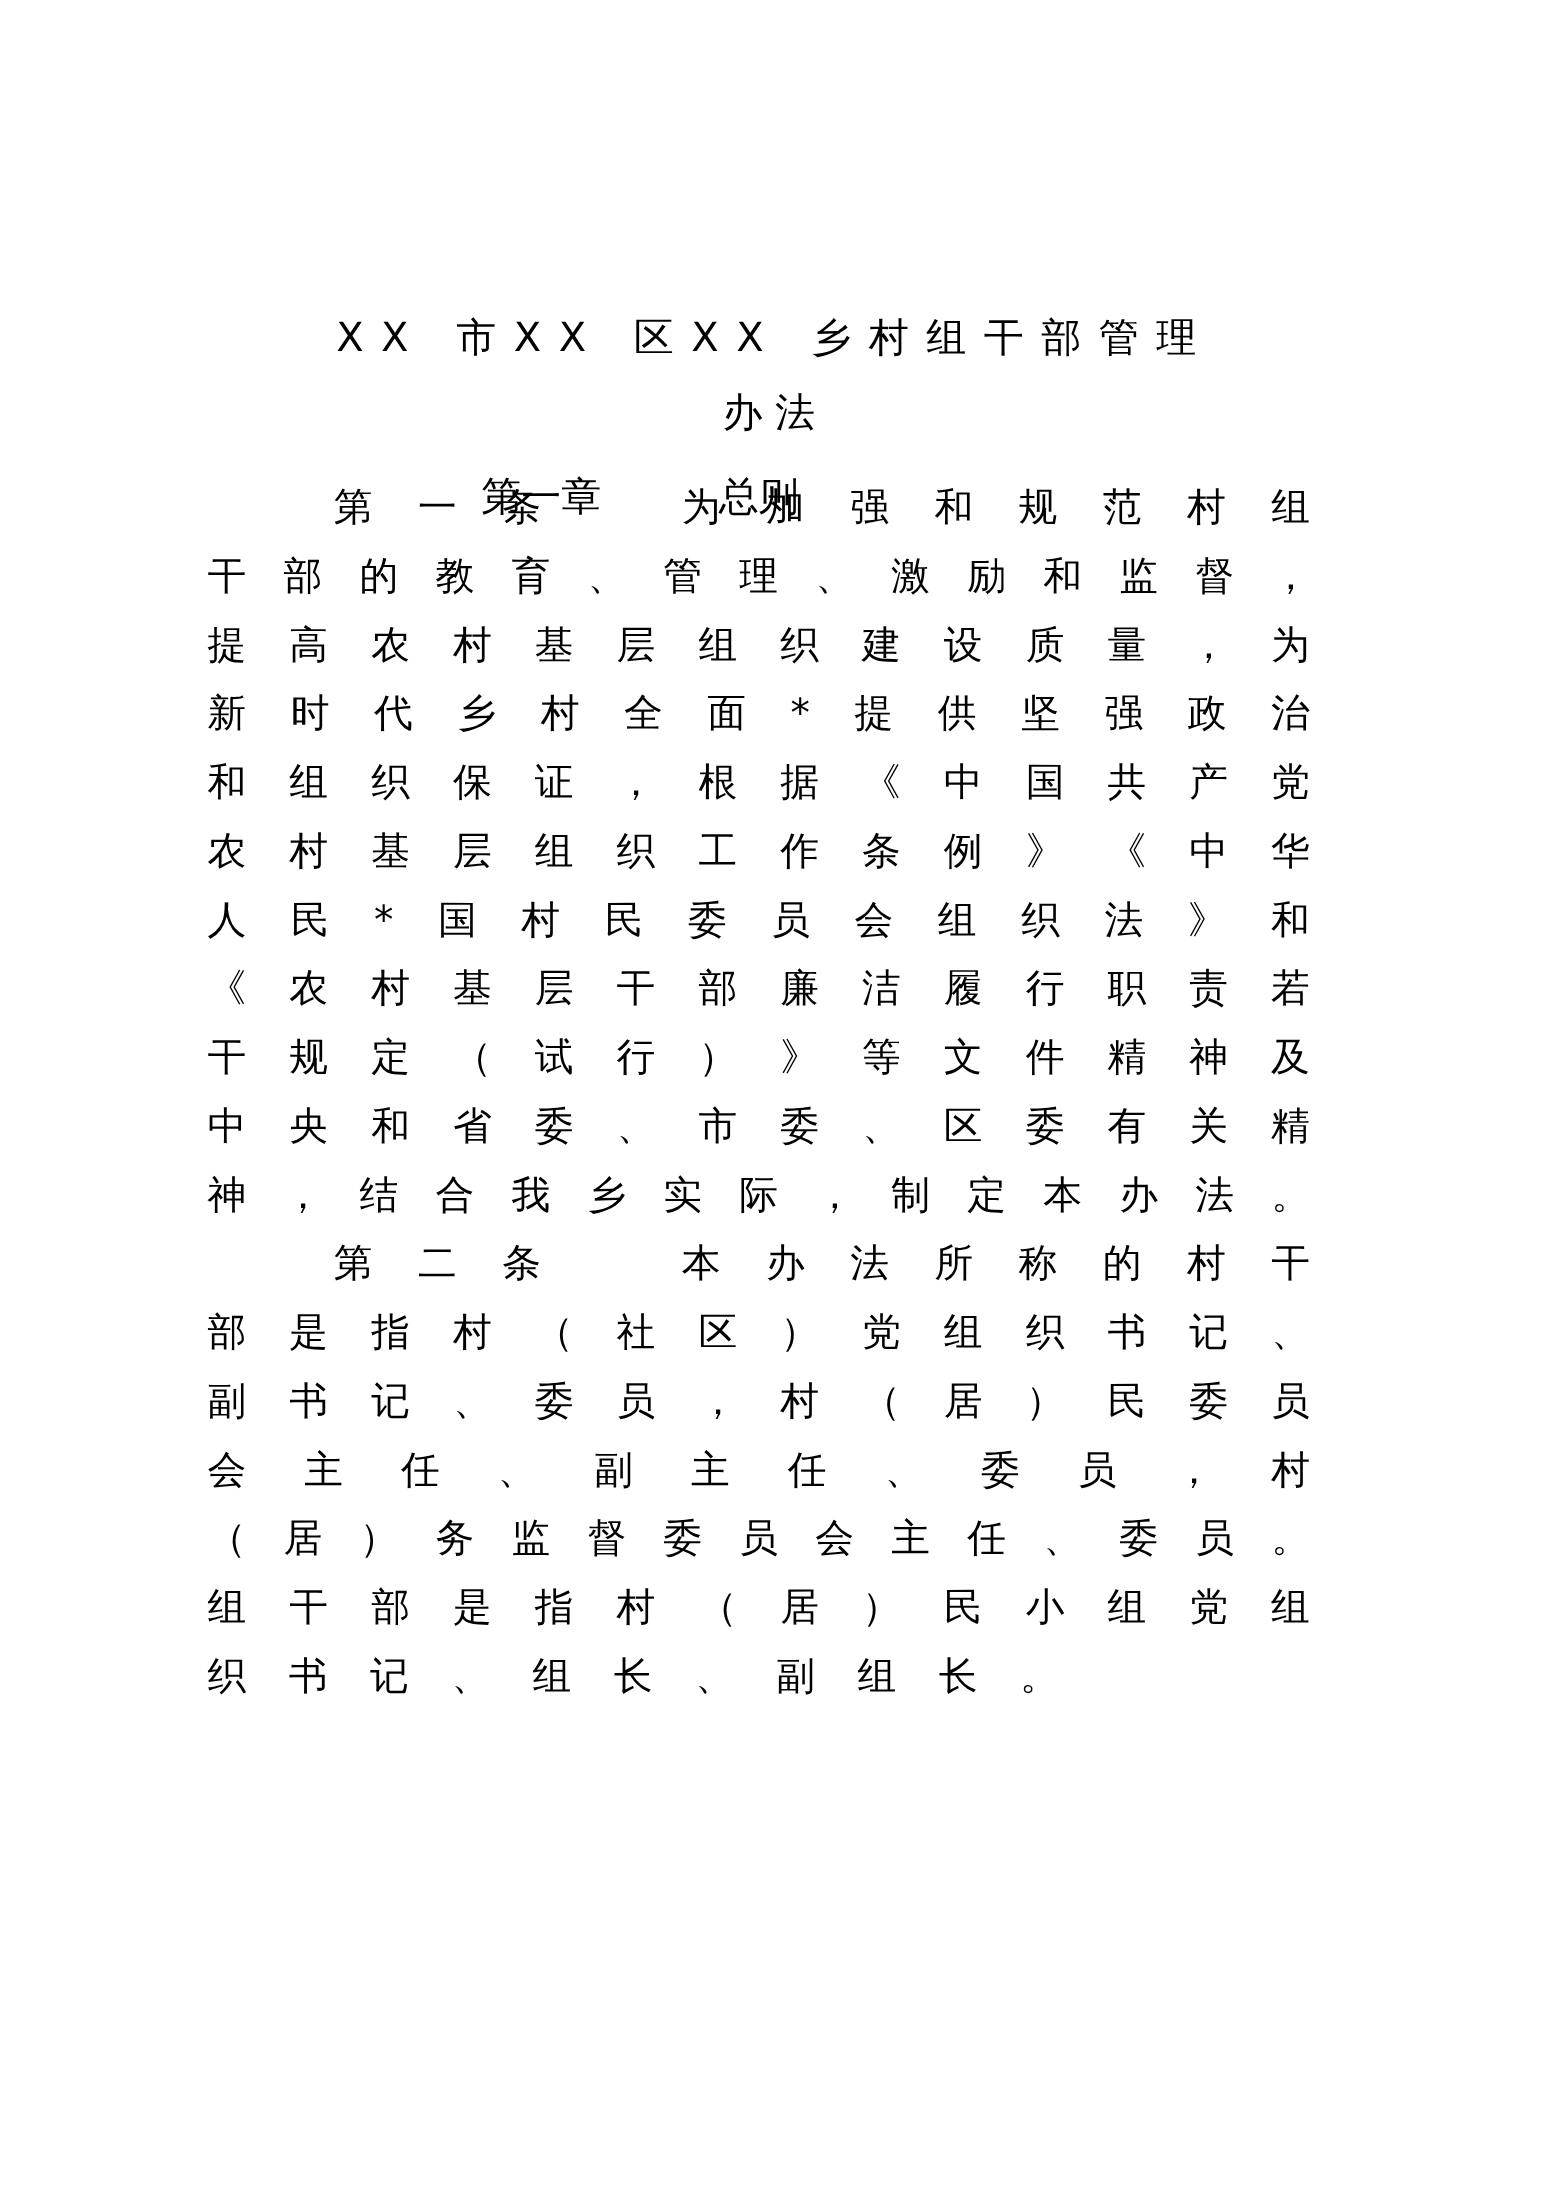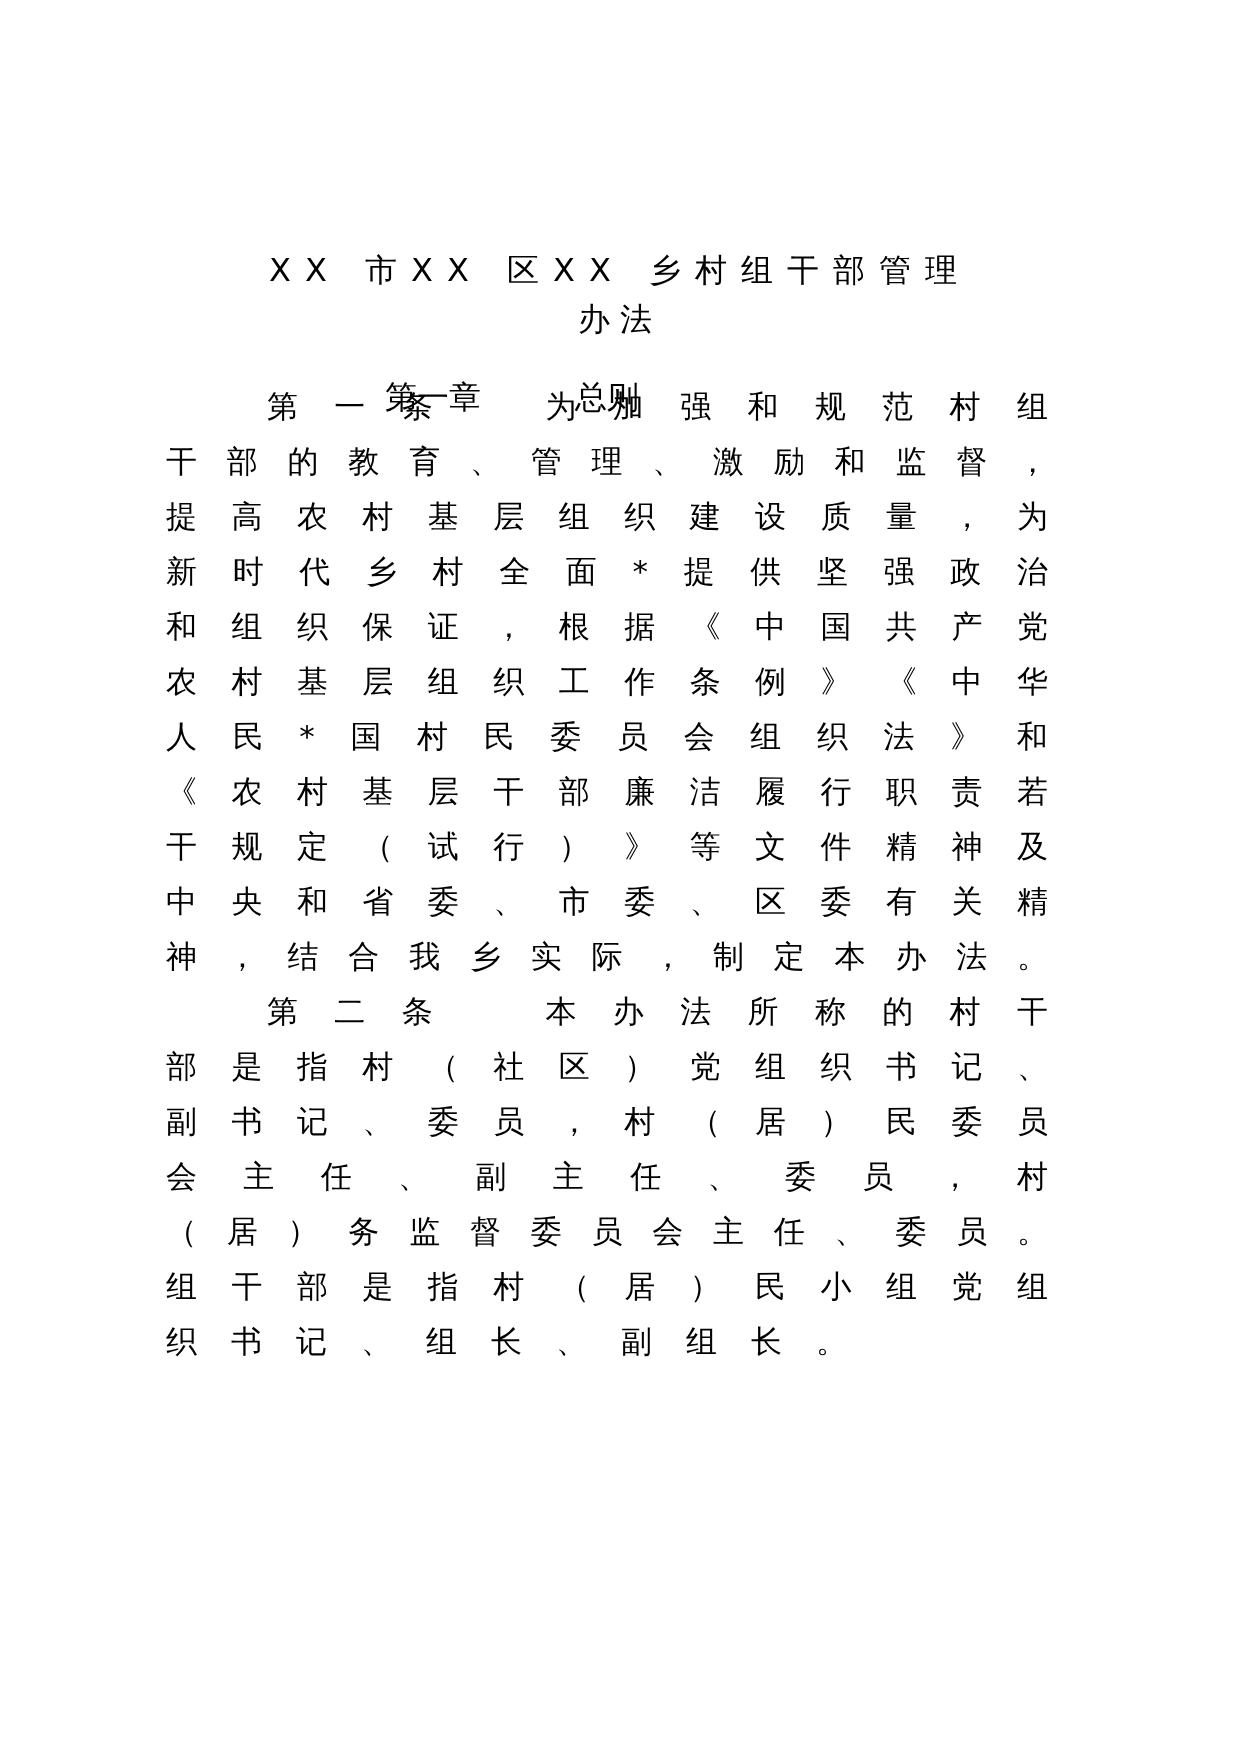--- a/index.html
+++ b/index.html
@@ -25,21 +25,21 @@
     .title-line {
       position: absolute;
       left: 0;
       width: 1240px;
       text-align: center;
       font-size: 32px;
       line-height: 60px;
       white-space: nowrap;
     }
     .title-line.l1 { top: 240px; letter-spacing: 14px; }
-    .title-line.l2 { top: 289px; letter-spacing: 10px; }
+    .title-line.l2 { top: 300px; letter-spacing: 10px; }
     .chapter {
       position: absolute;
       left: 0;
       width: 1024px;
       top: 375px;
       text-align: center;
       font-size: 32px;
       line-height: 44px;
       white-space: nowrap;
     }

